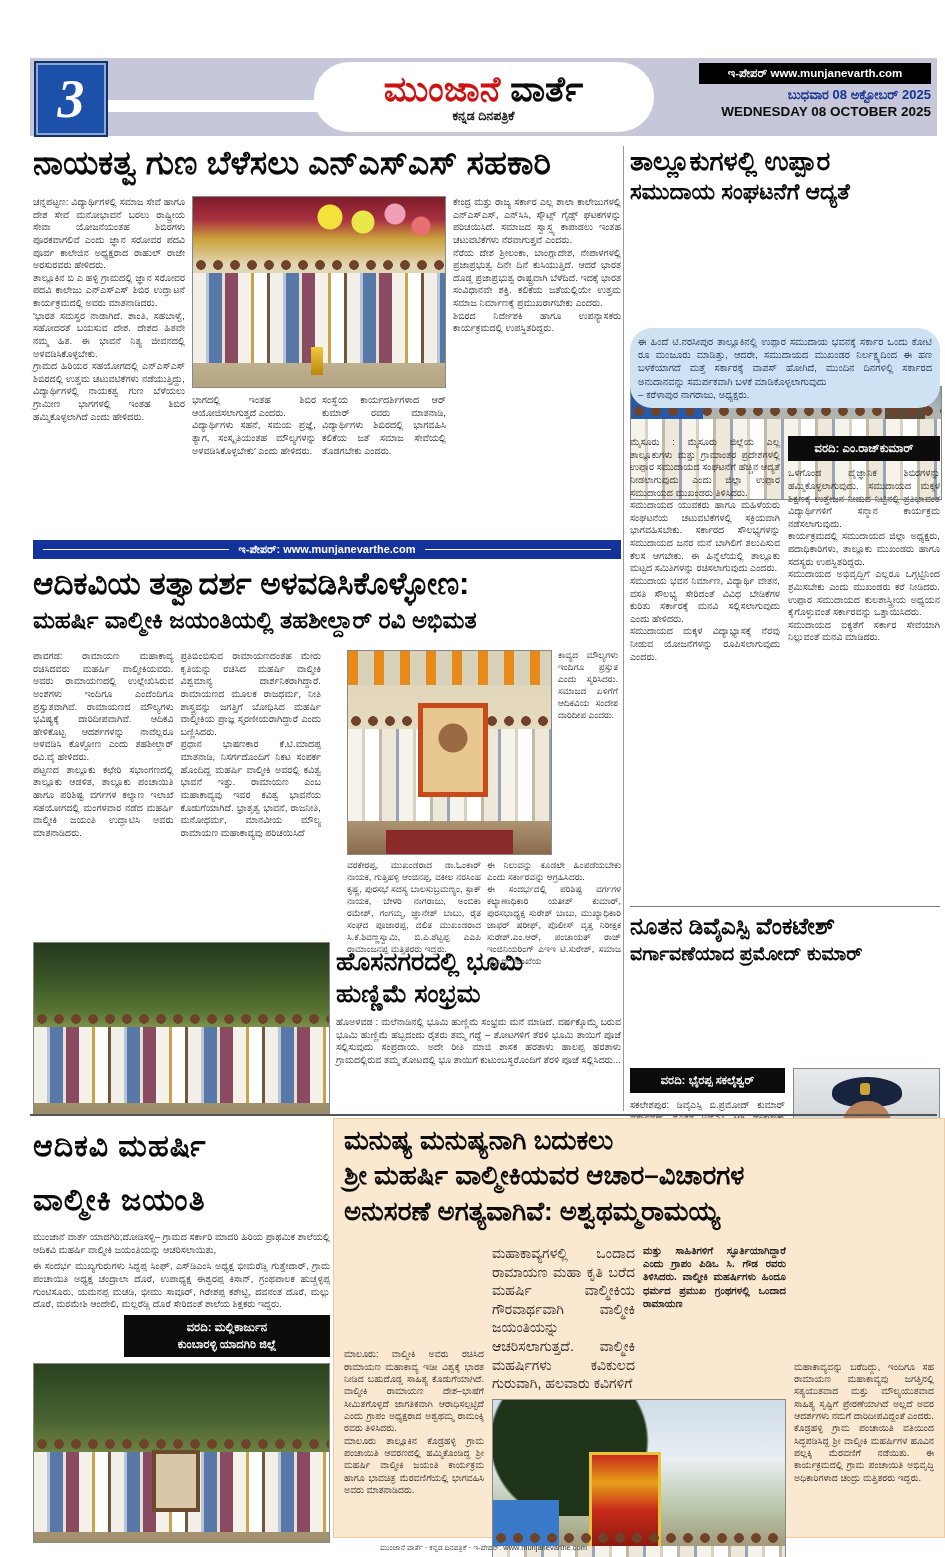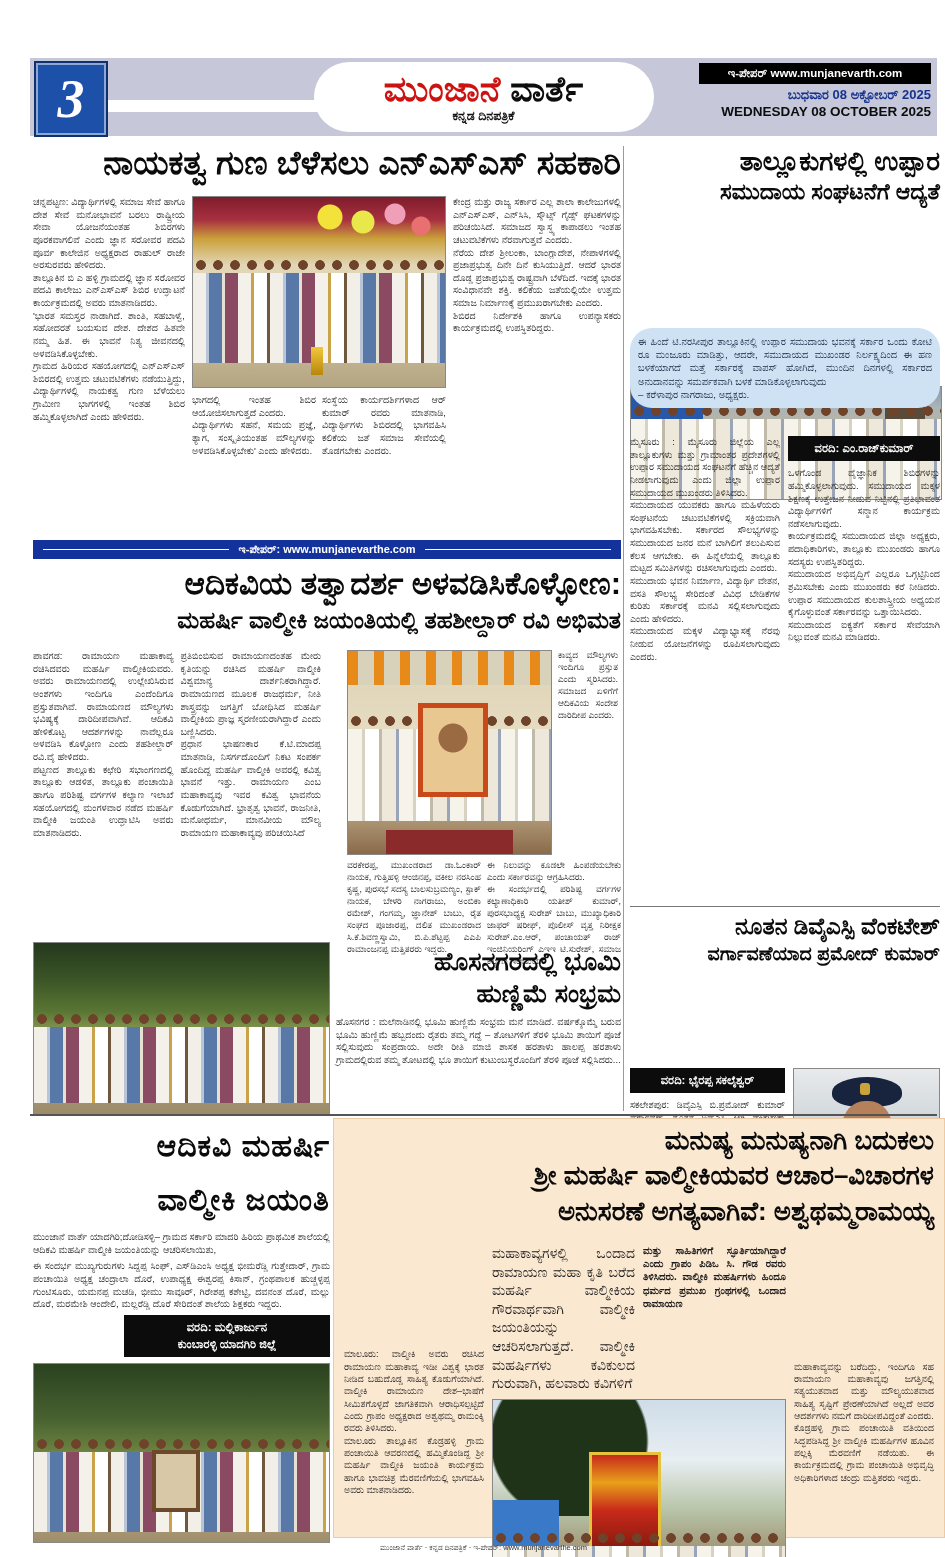--- a/index.html
+++ b/index.html
@@ -17,21 +17,21 @@
             background:#fff;border-radius:35px;display:flex;flex-direction:column;align-items:center;justify-content:center;}
   .mast-title{font-weight:bold;font-size:35px;line-height:1;white-space:nowrap;}
   .mast-title .red{color:#cc1312;}
   .mast-title .blk{color:#0d0d0d;}
   .mast-sub{font-weight:bold;font-size:12.5px;color:#111;margin-top:3px;}
   .hdr-right{position:absolute;right:6px;top:5px;width:232px;text-align:right;}
   .epaperbox{background:#000;color:#fff;font-weight:bold;font-size:11.5px;padding:4px 7px;text-align:center;}
   .date-kn{color:#16338f;font-weight:bold;font-size:13px;margin-top:3px;}
   .date-en{color:#0d0d0d;font-weight:bold;font-size:13.5px;margin-top:1px;}
   
-  .hl{font-weight:bold;text-align:right;color:#0b0b0b;line-height:1.05;}
+  .hl{font-weight:bold;text-align:left;color:#0b0b0b;line-height:1.05;}
   .bt{font-size:9.5px;line-height:1.33;text-align:justify;color:#1c1c1c;white-space:pre-line;}
   .vrule{background:#9a9a9a;width:1px;}
   .hrule{background:#777;height:1px;}
   
   .ph{position:relative;overflow:hidden;background:#b9a98f;border:1px solid #888;}
   .heads{position:absolute;left:0;right:0;height:16px;
          background-image:radial-gradient(circle at 8px 8px,#6e432a 4.5px,transparent 5.2px);
          background-size:17px 16px;background-repeat:repeat-x;}
   .bodies{position:absolute;left:0;right:0;
           background-image:repeating-linear-gradient(90deg,#f2efe8 0 13px,#b8c4d8 13px 16px,#5878a8 16px 29px,#e6e0d2 29px 32px,#8a4a62 32px 45px,#f4f1ea 45px 58px,#caa24a 58px 61px,#ffffff 61px 74px,#70583f 74px 77px);}
@@ -129,21 +129,21 @@
     </div>
   </div>
 
   <div class="abs ph" style="left:33px;top:942px;width:295px;height:172px;background:linear-gradient(180deg,#24381e 0,#3c5626 22%,#5a7634 40%,#8a9a54 52%,#b0a584 72%,#9a8a68 100%);">
     <div class="heads" style="top:68px;"></div>
     <div class="bodies" style="top:84px;height:76px;"></div>
   </div>
 
   <div class="abs hl" style="left:336px;top:948px;width:285px;font-size:25px;">ಹೊಸನಗರದಲ್ಲಿ ಭೂಮಿ</div>
   <div class="abs hl" style="left:336px;top:980px;width:285px;font-size:25px;">ಹುಣ್ಣಿಮೆ ಸಂಭ್ರಮ</div>
-  <div class="abs bt" style="left:336px;top:1016px;width:285px;height:94px;">ಹೊಸನಗರ : ಮಲೆನಾಡಿನಲ್ಲಿ ಭೂಮಿ ಹುಣ್ಣಿಮೆ ಸಂಭ್ರಮ ಮನೆ ಮಾಡಿದೆ. ವರ್ಷಕ್ಕೊಮ್ಮೆ ಬರುವ ಭೂಮಿ ಹುಣ್ಣಿಮೆ ಹಬ್ಬದಂದು ರೈತರು ತಮ್ಮ ಗದ್ದೆ – ತೋಟಗಳಿಗೆ ತೆರಳಿ ಭೂಮಿ ತಾಯಿಗೆ ಪೂಜೆ ಸಲ್ಲಿಸುವುದು ಸಂಪ್ರದಾಯ. ಅದೇ ರೀತಿ ಮಾಜಿ ಶಾಸಕ ಹರತಾಳು ಹಾಲಪ್ಪ ಹರತಾಳು ಗ್ರಾಮದಲ್ಲಿರುವ ತಮ್ಮ ತೋಟದಲ್ಲಿ ಭೂ ತಾಯಿಗೆ ಕುಟುಂಬಸ್ಥರೊಂದಿಗೆ ತೆರಳಿ ಪೂಜೆ ಸಲ್ಲಿಸಿದರು...</div>
+  <div class="abs bt" style="left:336px;top:1016px;width:285px;height:94px;">ಹೊಅಳವಡ : ಮಲೆನಾಡಿನಲ್ಲಿ ಭೂಮಿ ಹುಣ್ಣಿಮೆ ಸಂಭ್ರಮ ಮನೆ ಮಾಡಿದೆ. ವರ್ಷಕ್ಕೊಮ್ಮೆ ಬರುವ ಭೂಮಿ ಹುಣ್ಣಿಮೆ ಹಬ್ಬದಂದು ರೈತರು ತಮ್ಮ ಗದ್ದೆ – ತೋಟಗಳಿಗೆ ತೆರಳಿ ಭೂಮಿ ತಾಯಿಗೆ ಪೂಜೆ ಸಲ್ಲಿಸುವುದು ಸಂಪ್ರದಾಯ. ಅದೇ ರೀತಿ ಮಾಜಿ ಶಾಸಕ ಹರತಾಳು ಹಾಲಪ್ಪ ಹರತಾಳು ಗ್ರಾಮದಲ್ಲಿರುವ ತಮ್ಮ ತೋಟದಲ್ಲಿ ಭೂ ತಾಯಿಗೆ ಕುಟುಂಬಸ್ಥರೊಂದಿಗೆ ತೆರಳಿ ಪೂಜೆ ಸಲ್ಲಿಸಿದರು...</div>
 
   <div class="abs vrule" style="left:623px;top:146px;height:965px;"></div>
 
   <div class="abs hl" style="left:630px;top:148px;width:310px;font-size:26px;">ತಾಲ್ಲೂಕುಗಳಲ್ಲಿ ಉಪ್ಪಾರ</div>
   <div class="abs hl" style="left:630px;top:180px;width:310px;font-size:22px;">ಸಮುದಾಯ ಸಂಘಟನೆಗೆ ಆದ್ಯತೆ</div>
   <div class="abs ph" style="left:630px;top:212px;width:310px;height:112px;background:linear-gradient(180deg,#8898a8 0,#aab4b8 18%,#c2b49a 40%,#b0a184 70%,#9a8a6c 100%);">
     <div class="abs" style="left:0;top:0;width:72px;height:38px;background:#2858a8;"></div>
     <div class="abs" style="right:16px;top:4px;width:40px;height:52px;background:#5a4a3a;"></div>
     <div class="heads" style="top:16px;"></div>
     <div class="bodies white" style="top:32px;height:80px;"></div>

